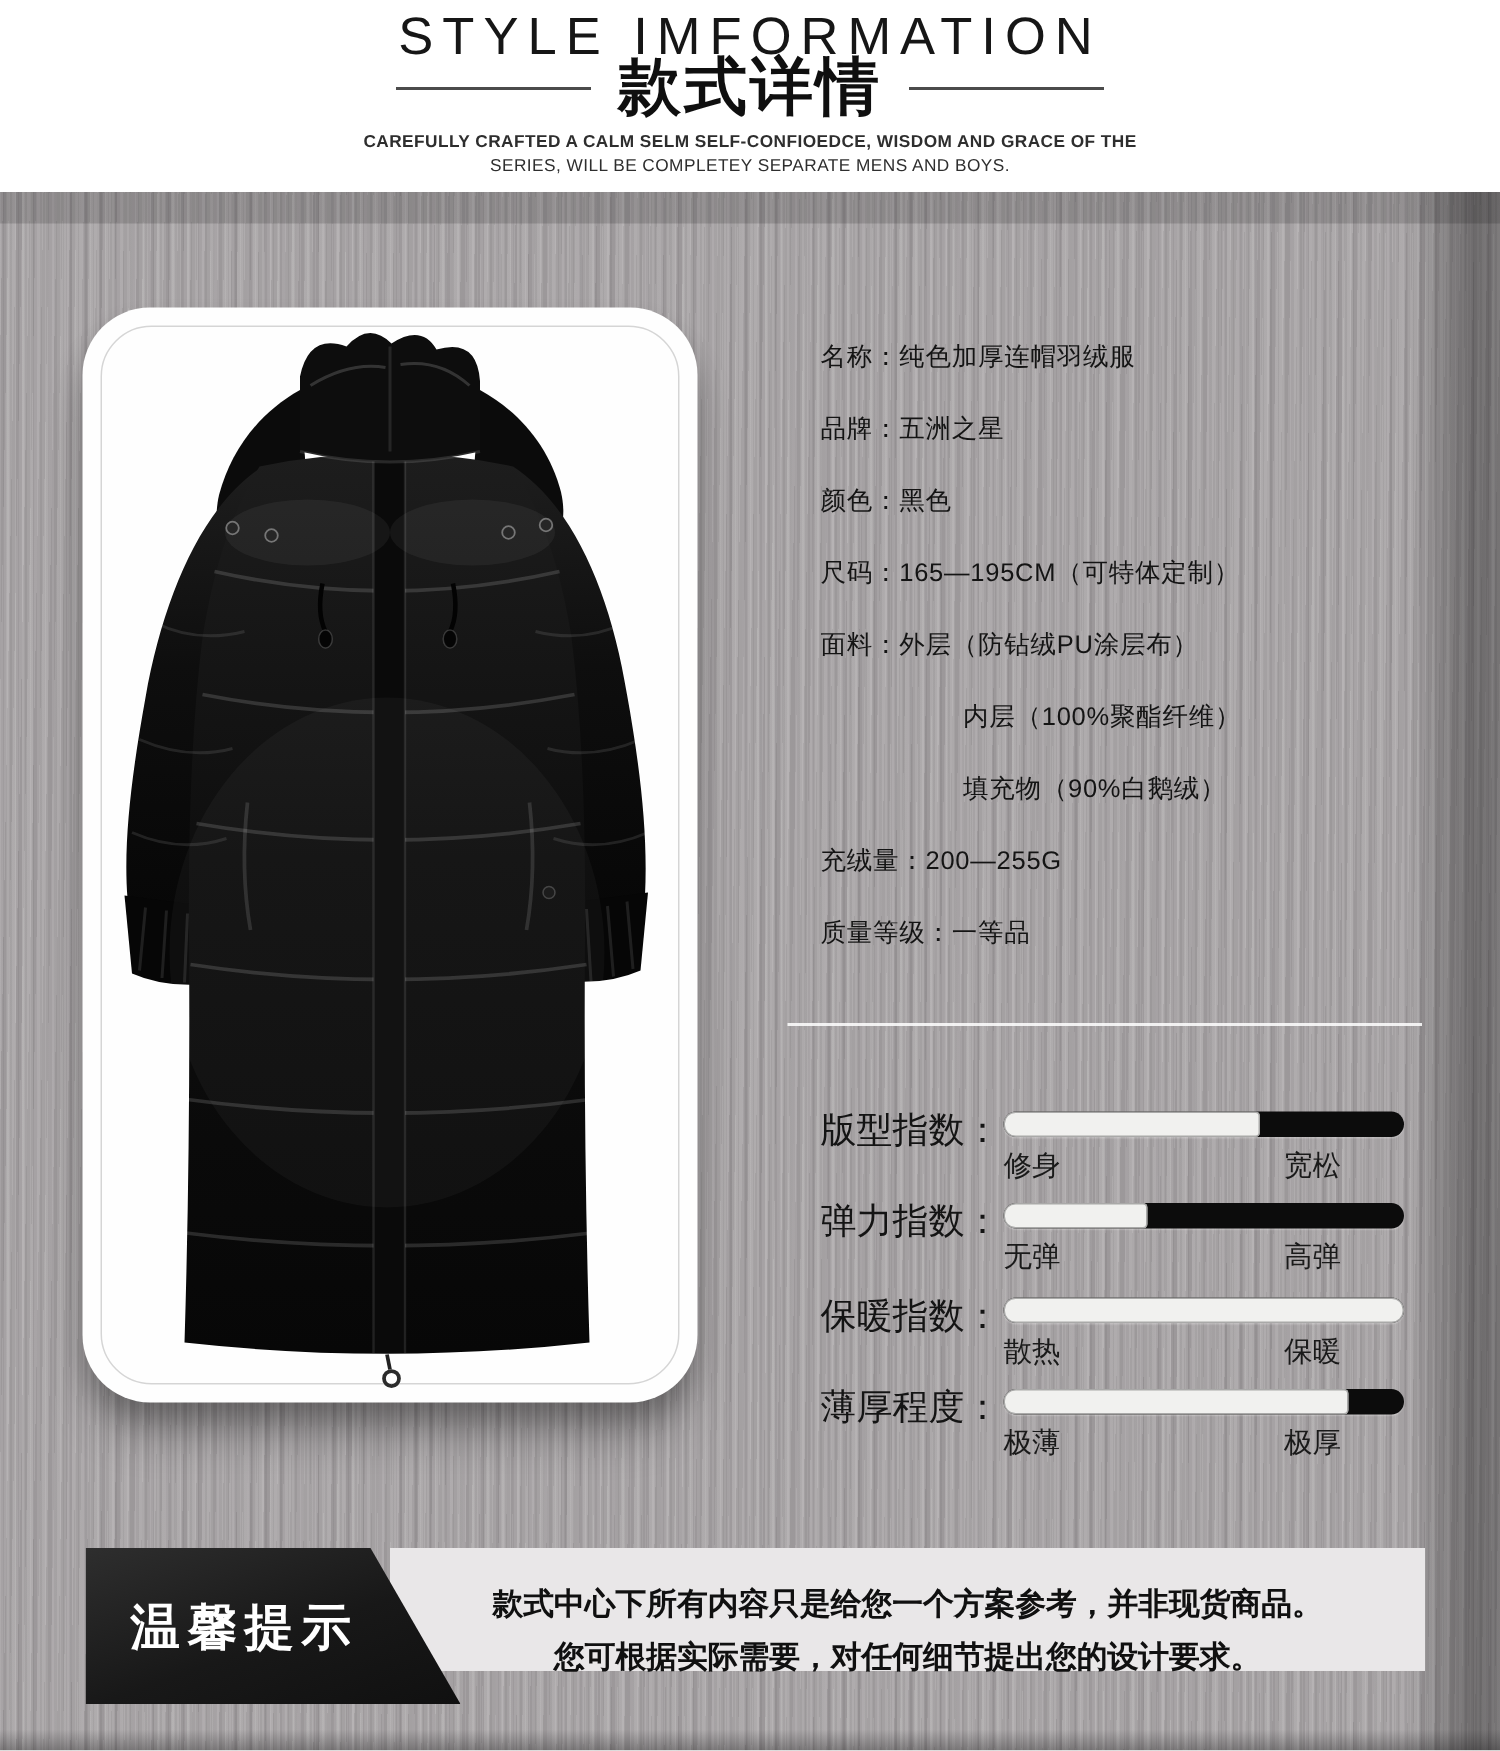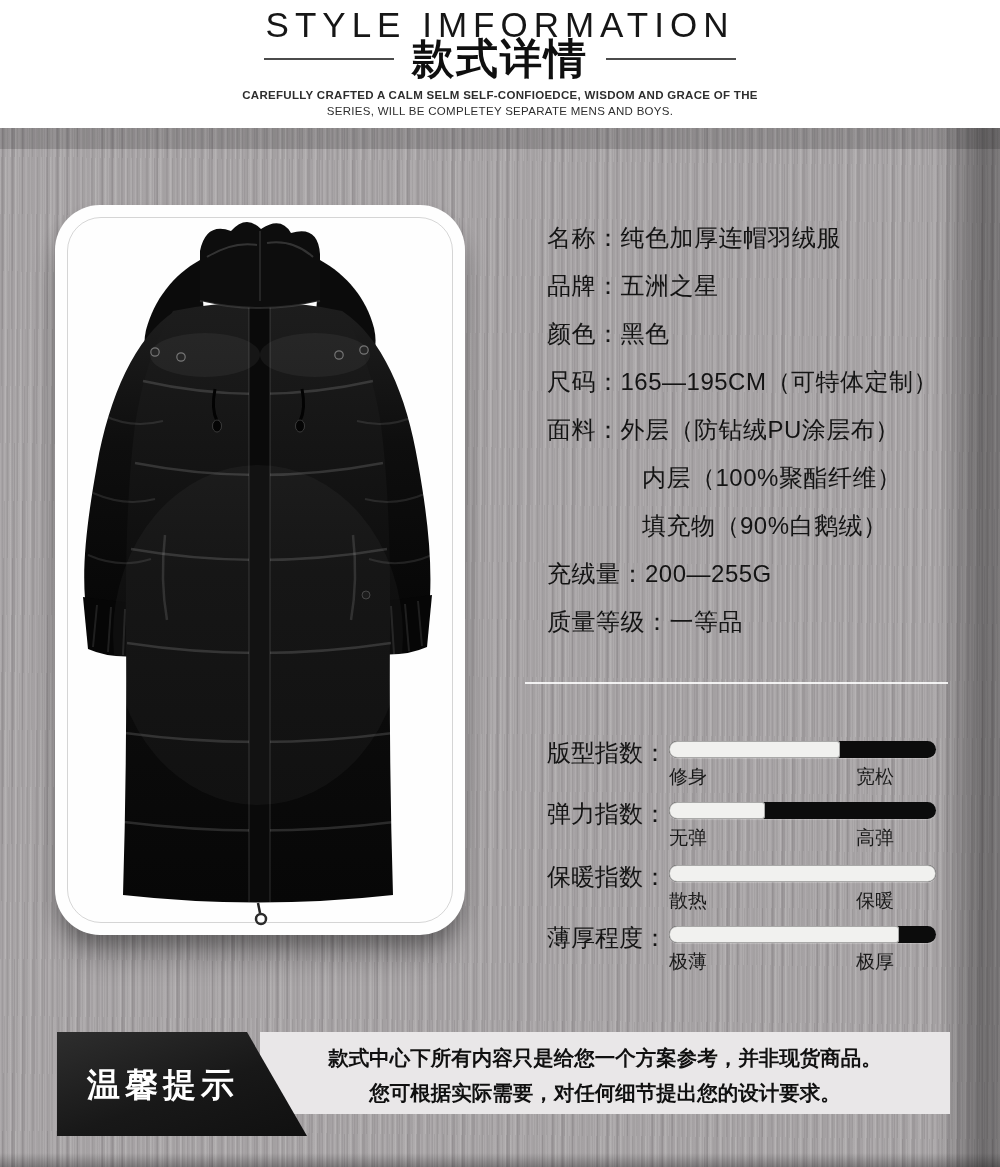--- a/index.html
+++ b/index.html
@@ -36,21 +36,21 @@
   
   .photo-card{position:absolute;left:55px;top:205px;width:410px;height:730px;margin:0;
     background:#fefefe;border-radius:45px;
     box-shadow:0 10px 16px rgba(0,0,0,0.16), 0 26px 30px -6px rgba(0,0,0,0.28);}
   .photo-inner-line{position:absolute;left:12px;top:12px;right:12px;bottom:12px;
     border:1px solid rgba(0,0,0,0.16);border-radius:34px;pointer-events:none;}
   .photo-card svg{position:absolute;left:0;top:0;}
 
   
   .specs{position:absolute;left:547px;top:214px;width:400px;}
-  .spec-row{height:48px;line-height:48px;font-size:24px;color:#141414;
+  .spec-row{height:48px;line-height:48px;font-size:17px;color:#141414;
             letter-spacing:0.5px;white-space:nowrap;}
   .spec-row.indent{padding-left:95px;}
 
   
   .divider{position:absolute;left:525px;top:682px;width:423px;height:2px;
            background:rgba(255,255,255,0.85);}
 
   
   .ind-row{position:absolute;left:547px;width:347px;height:48px;margin-top:28px;}
   .ind-label{position:absolute;left:0;top:-4px;font-size:24px;color:#141414;white-space:nowrap;}
@@ -60,21 +60,21 @@
             box-shadow:inset 0 0 0 1px rgba(110,110,110,0.55);}
   .ind-fill.full{border-radius:8px;}
   .ind-min,.ind-max{position:absolute;top:23px;font-size:19px;color:#1a1a1a;}
   .ind-min{left:122px;}
   .ind-max{right:0;}
 
   
   .notice-panel{position:absolute;left:260px;top:1032px;width:690px;height:82px;
     background:#e9e7e8;color:#101010;text-align:center;}
   .notice-panel p{margin:0;font-size:20.5px;font-weight:600;line-height:35px;}
-  .notice-panel p:first-child{margin-top:8px;}
+  .notice-panel p:first-child{margin-top:20px;}
   .notice-badge{position:absolute;left:57px;top:1032px;width:250px;height:104px;
     clip-path:polygon(0 0, 76% 0, 100% 100%, 0 100%);
     background:linear-gradient(160deg,#2e2e2e 0%,#181818 55%,#101010 100%);
     display:flex;align-items:center;}
   .notice-badge span{color:#ffffff;font-size:33px;font-weight:700;letter-spacing:5px;
     padding-left:30px;line-height:1;}
 </style>
 </head>
 <body>
 

